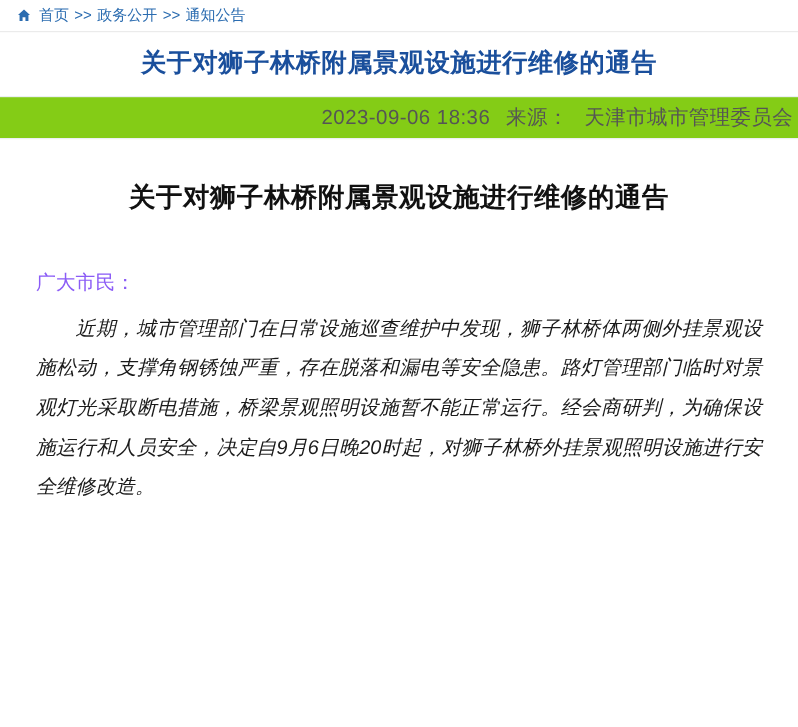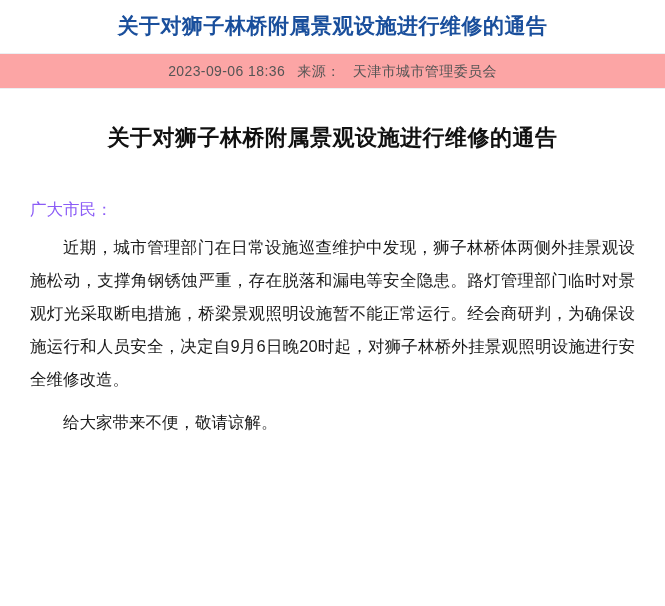--- a/index.html
+++ b/index.html
@@ -57,27 +57,27 @@
   .headline {
     font-size: 21px;
     font-weight: bold;
     color: #1a4f9c;
     letter-spacing: 0.5px;
     line-height: 1.3;
     font-family: "Liberation Sans", sans-serif;
   }
   
   .meta-bar {
-    background: #fca5a5;
+    background: #84cc16;
     border-top: 1px solid #eceff3;
     border-bottom: 1px solid #eceff3;
     height: 34px;
     line-height: 34px;
-    text-align: center;
-    font-size: 14px;
+    text-align: right;
+    font-size: 17px;
     color: #555;
     letter-spacing: 0.4px;
   }
   .meta-bar .meta-item {
     margin: 0 4px;
   }
   
   .article {
     padding: 34px 30px 0 30px;
     background: #ffffff;
@@ -98,38 +98,50 @@
     margin-bottom: 6px;
   }
   .para {
     font-size: 16.5px;
     line-height: 2.0;
     color: #1a1a1a;
     text-align: justify;
     text-justify: inter-ideograph;
     text-indent: 2em;
     margin: 0 0 10px 0;
+    font-style: italic;
   }
 </style>
 </head>
 <body>
 
 <div class="page">
 
+  <div class="breadcrumb">
+    <span class="home-icon">
+      <svg width="12" height="12" viewBox="0 0 12 12" xmlns="http://www.w3.org/2000/svg">
+        <path d="M6 1 L11 5.5 L9.7 5.5 L9.7 10.5 L7.2 10.5 L7.2 7.4 L4.8 7.4 L4.8 10.5 L2.3 10.5 L2.3 5.5 L1 5.5 Z" fill="#2b6cb0"></path>
+      </svg>
+    </span>
+    <a href="#">首页</a>
+    <span class="sep">&gt;&gt;</span>
+    <a href="#">政务公开</a>
+    <span class="sep">&gt;&gt;</span>
+    <a href="#">通知公告</a>
+  </div>
 
   <div class="headline-wrap">
     <div class="headline">关于对狮子林桥附属景观设施进行维修的通告</div>
   </div>
 
   <div class="meta-bar">
     <span class="meta-item">2023-09-06 18:36</span>
     <span class="meta-item">来源：</span>
     <span class="meta-item">天津市城市管理委员会</span>
   </div>
 
   <div class="article">
     <div class="article-title">关于对狮子林桥附属景观设施进行维修的通告</div>
     <div class="salutation">广大市民：</div>
     <p class="para">近期，城市管理部门在日常设施巡查维护中发现，狮子林桥体两侧外挂景观设施松动，支撑角钢锈蚀严重，存在脱落和漏电等安全隐患。路灯管理部门临时对景观灯光采取断电措施，桥梁景观照明设施暂不能正常运行。经会商研判，为确保设施运行和人员安全，决定自9月6日晚20时起，对狮子林桥外挂景观照明设施进行安全维修改造。</p>
-    <p class="para">给大家带来不便，敬请谅解。</p>
   </div>
 
 </div>
 
 </body></html>

